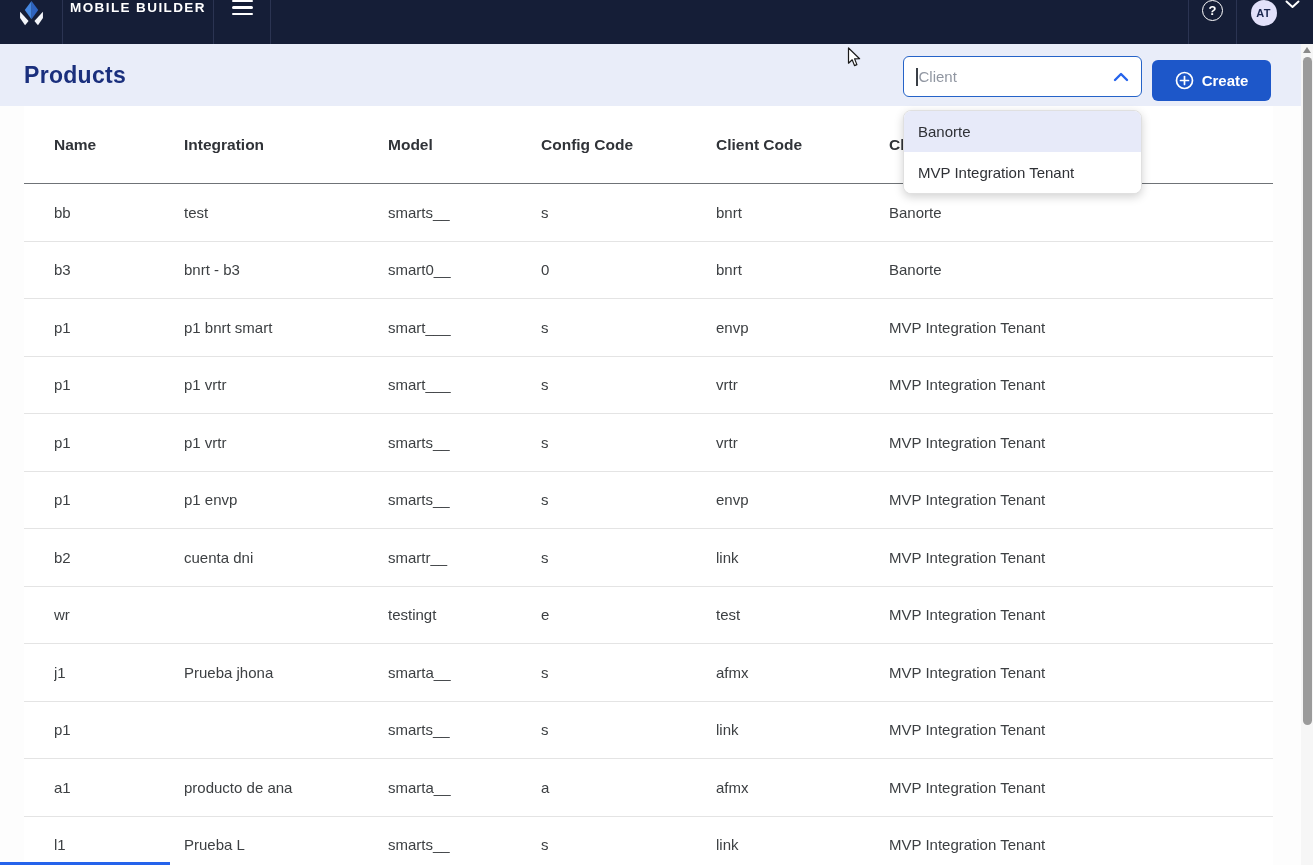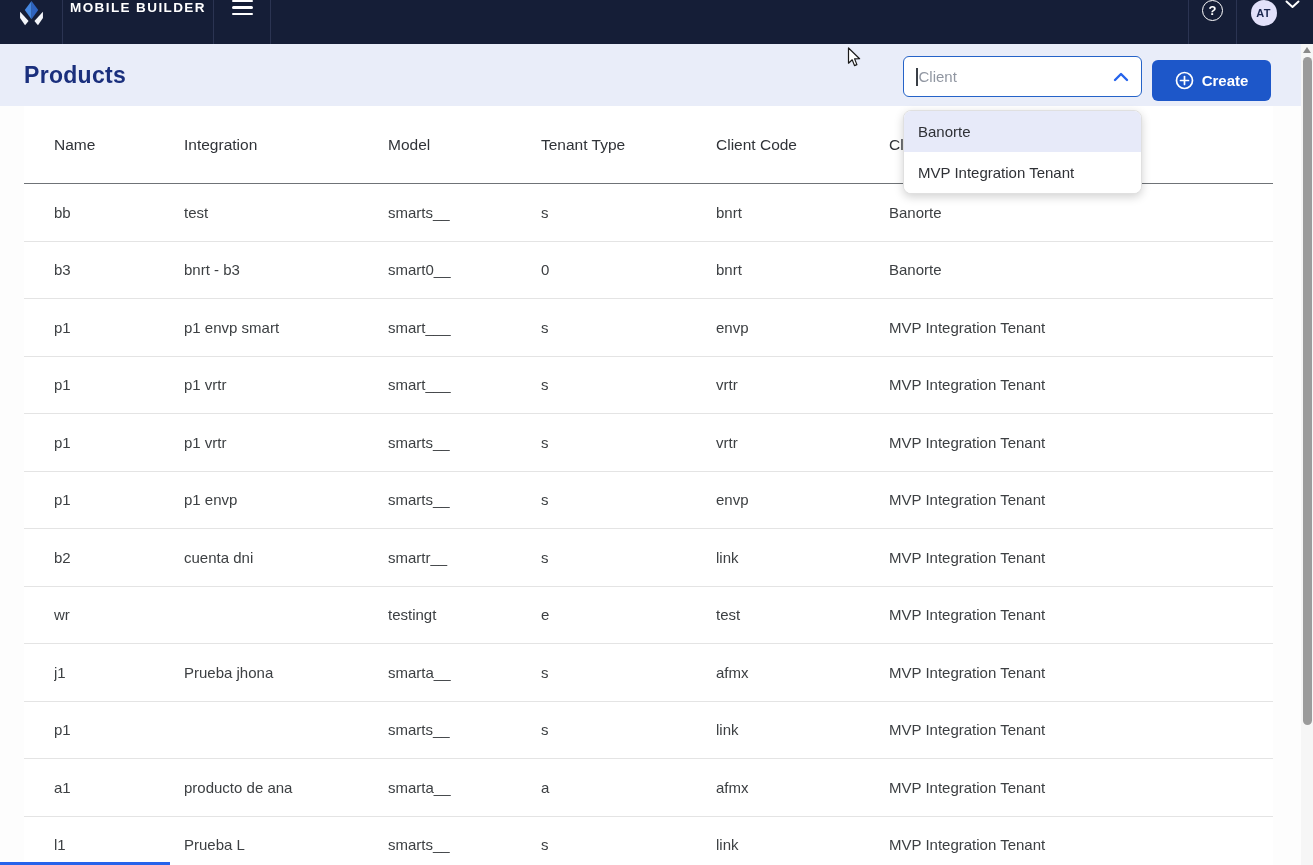--- a/index.html
+++ b/index.html
@@ -55,21 +55,21 @@
     box-shadow:0 3px 10px rgba(0,0,0,.18); z-index:25; }
   .opt { height:41px; display:flex; align-items:center; padding-left:14px;
     font-size:15px; color:#2F3136; cursor:pointer; background:#FFFFFF; }
   .opt.hl { background:var(--option_highlight); }
 
   
   .table { position:absolute; top:106px; left:24px; width:1249px; z-index:5; background:#FFFFFF; }
   .thead, .tr { display:grid; grid-template-columns:130px 204px 153px 175px 173px 1fr;
     padding-left:30px; align-items:center; }
   .thead { height:78px; border-bottom:1.5px solid var(--header_border);
-    font-weight:400; font-size:15.5px; color:#303338; }
+    font-weight:700; font-size:15.5px; color:#303338; }
   .tr { height:57.5px; border-bottom:1px solid var(--row_border);
     font-size:15px; color:var(--cell_text); cursor:pointer; }
   .td { white-space:nowrap; overflow:hidden; }
 
   
   .vscroll { position:absolute; right:0; top:44px; width:12px; height:821px; background:#F6F6F6; z-index:40; }
   .vscroll-up { position:absolute; top:3px; left:2px; width:0; height:0;
     border-left:4px solid transparent; border-right:4px solid transparent; border-bottom:6px solid #8A8A8A; }
   .vscroll-thumb { position:absolute; top:13px; left:1.5px; width:9px; height:668px;
     background:var(--scrollbar_thumb); border-radius:5px; }
@@ -150,21 +150,21 @@
 <div class="dropdown-menu">
     <div class="opt hl">Banorte</div>
     <div class="opt">MVP Integration Tenant</div>
   </div>
 
 <div class="table">
   <div class="thead">
       <div class="th td">Name</div>
       <div class="th td">Integration</div>
       <div class="th td">Model</div>
-      <div class="th td">Tenant Type</div>
+      <div class="th td">Config Code</div>
       <div class="th td">Client Code</div>
       <div class="th td">Client</div>
     </div>
   <div>
       <div class="tr">
         <div class="td">bb</div>
         <div class="td">test</div>
         <div class="td">smarts__</div>
         <div class="td">s</div>
         <div class="td">bnrt</div>
@@ -173,21 +173,21 @@
       <div class="tr">
         <div class="td">b3</div>
         <div class="td">bnrt - b3</div>
         <div class="td">smart0__</div>
         <div class="td">0</div>
         <div class="td">bnrt</div>
         <div class="td">Banorte</div>
       </div>
       <div class="tr">
         <div class="td">p1</div>
-        <div class="td">p1 envp smart</div>
+        <div class="td">p1 bnrt smart</div>
         <div class="td">smart___</div>
         <div class="td">s</div>
         <div class="td">envp</div>
         <div class="td">MVP Integration Tenant</div>
       </div>
       <div class="tr">
         <div class="td">p1</div>
         <div class="td">p1 vrtr</div>
         <div class="td">smart___</div>
         <div class="td">s</div>

